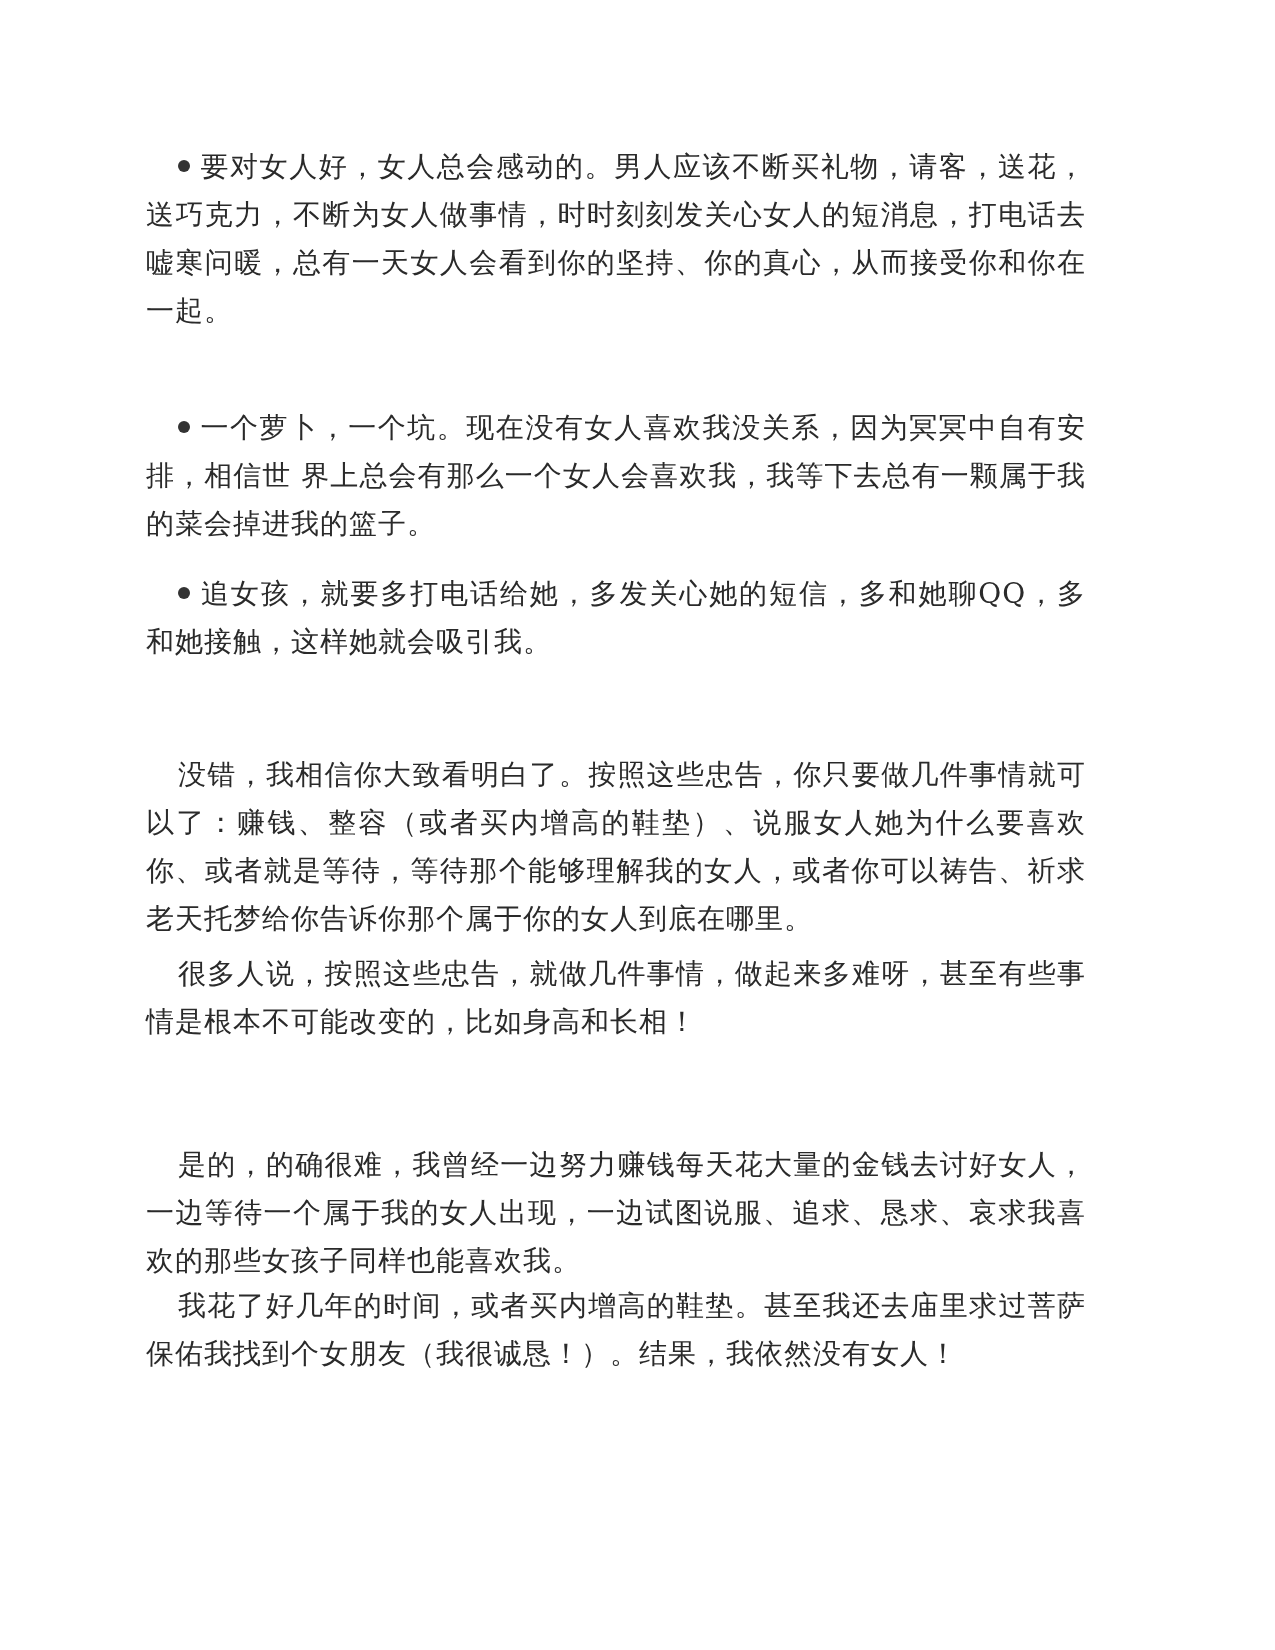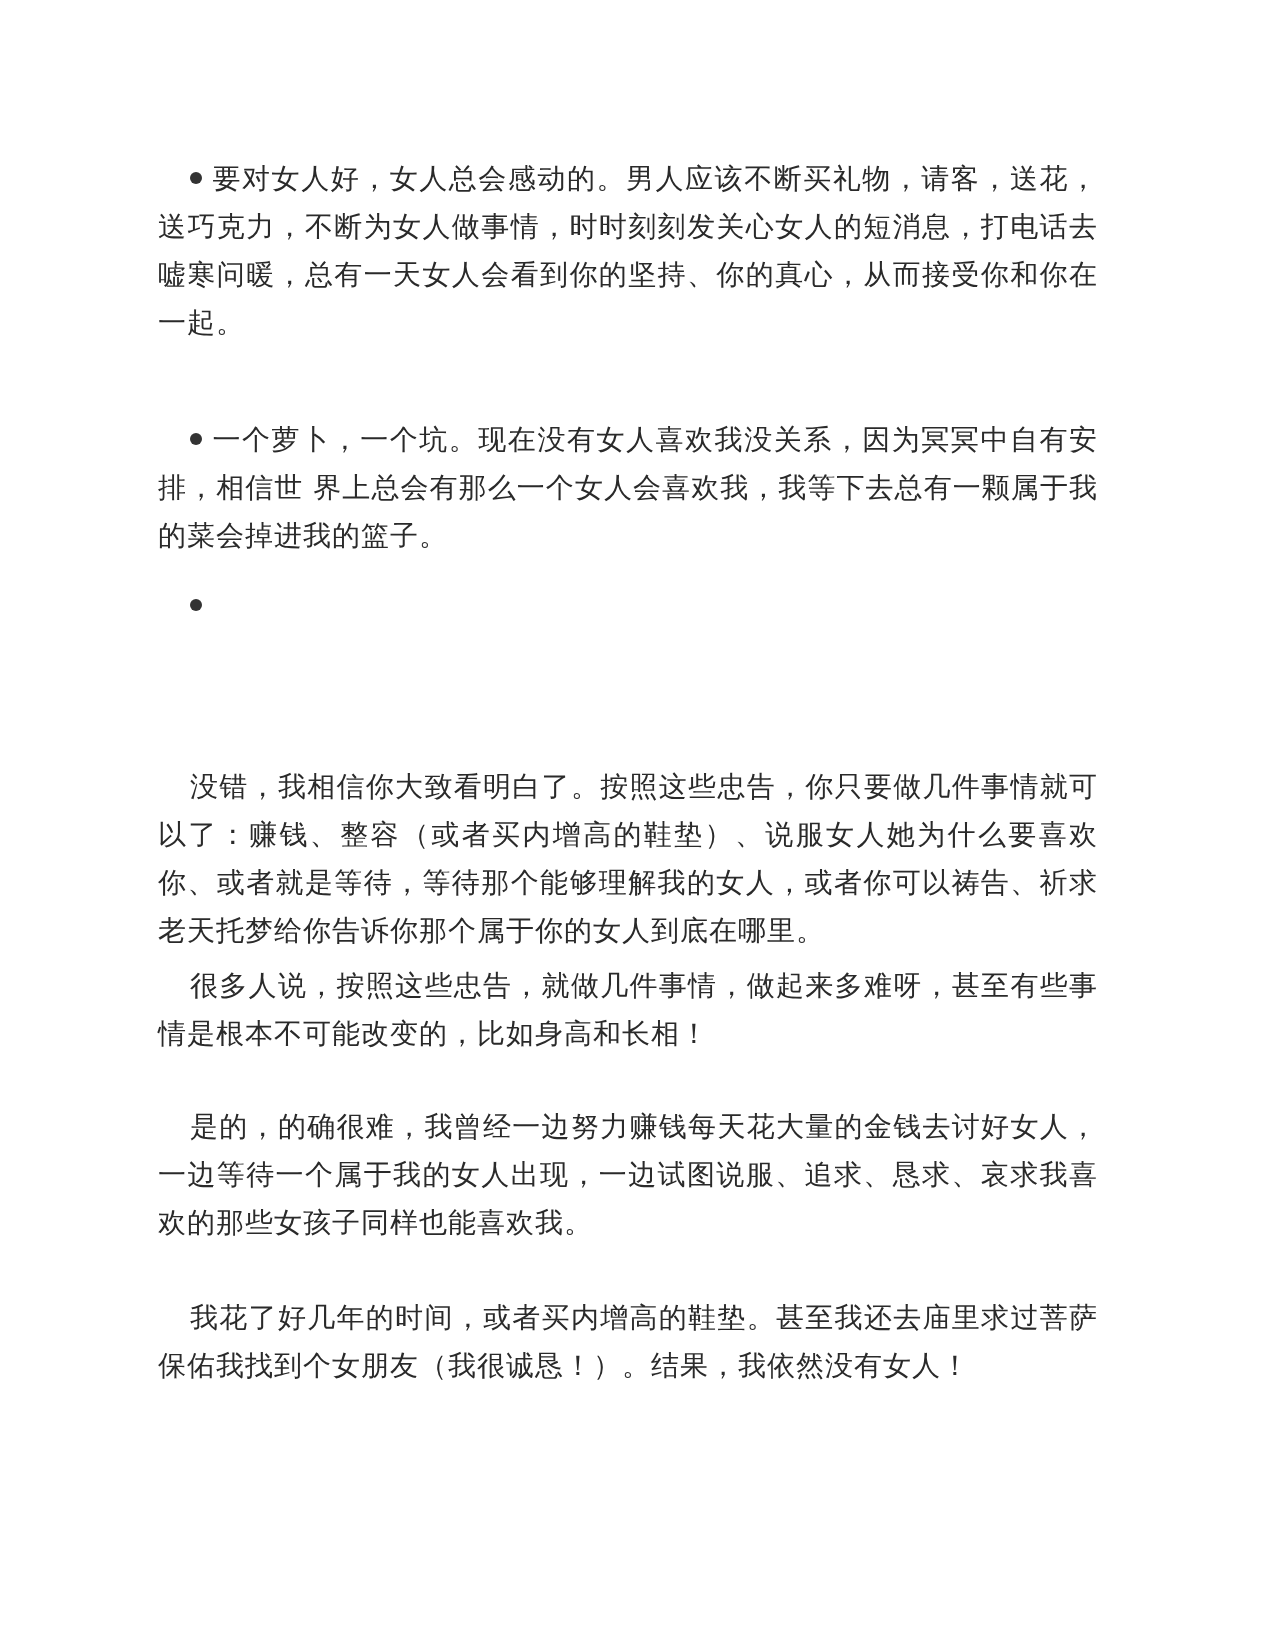--- a/index.html
+++ b/index.html
@@ -3,28 +3,28 @@
 <meta charset="utf-8">
 <style>
   html, body { margin:0; padding:0; background:#ffffff; }
   body { width:1275px; height:1650px; position:relative; overflow:hidden; }
   .page { position:absolute; left:146px; top:0; width:940px; }
   .para {
     position:absolute; left:0; width:940px;
     font-family: "DejaVu Serif", "Liberation Serif", serif;
     font-size:28px; line-height:48px; color:#2a2a2a;
     text-indent:32px; letter-spacing:1px;
-    margin:12px; text-align:justify;
+    margin:0; text-align:justify;
   }
   .bullet { display:inline-block; width:12px; height:12px; border-radius:50%; background:#333; margin-right:10px; vertical-align:middle; position:relative; top:-3px; }
 </style>
 </head>
 <body>
 
 <div class="page">
   <p class="para" style="top:143px"><span class="bullet"></span><span>要对女人好，女人总会感动的。男人应该不断买礼物，请客，送花，送巧克力，不断为女人做事情，时时刻刻发关心女人的短消息，打电话去嘘寒问暖，总有一天女人会看到你的坚持、你的真心，从而接受你和你在一起。</span></p>
   <p class="para" style="top:404px"><span class="bullet"></span><span>一个萝卜，一个坑。现在没有女人喜欢我没关系，因为冥冥中自有安排，相信世 界上总会有那么一个女人会喜欢我，我等下去总有一颗属于我的菜会掉进我的篮子。</span></p>
-  <p class="para" style="top:570px"><span class="bullet"></span></p>
+  <p class="para" style="top:570px"><span class="bullet"></span><span>追女孩，就要多打电话给她，多发关心她的短信，多和她聊QQ，多和她接触，这样她就会吸引我。</span></p>
   <p class="para" style="top:751px">没错，我相信你大致看明白了。按照这些忠告，你只要做几件事情就可以了：赚钱、整容（或者买内增高的鞋垫）、说服女人她为什么要喜欢你、或者就是等待，等待那个能够理解我的女人，或者你可以祷告、祈求老天托梦给你告诉你那个属于你的女人到底在哪里。</p>
   <p class="para" style="top:950px">很多人说，按照这些忠告，就做几件事情，做起来多难呀，甚至有些事情是根本不可能改变的，比如身高和长相！</p>
-  <p class="para" style="top:1091px">是的，的确很难，我曾经一边努力赚钱每天花大量的金钱去讨好女人，一边等待一个属于我的女人出现，一边试图说服、追求、恳求、哀求我喜欢的那些女孩子同样也能喜欢我。</p>
+  <p class="para" style="top:1141px">是的，的确很难，我曾经一边努力赚钱每天花大量的金钱去讨好女人，一边等待一个属于我的女人出现，一边试图说服、追求、恳求、哀求我喜欢的那些女孩子同样也能喜欢我。</p>
   <p class="para" style="top:1282px">我花了好几年的时间，或者买内增高的鞋垫。甚至我还去庙里求过菩萨保佑我找到个女朋友（我很诚恳！）。结果，我依然没有女人！</p>
 </div>
 
 </body></html>

